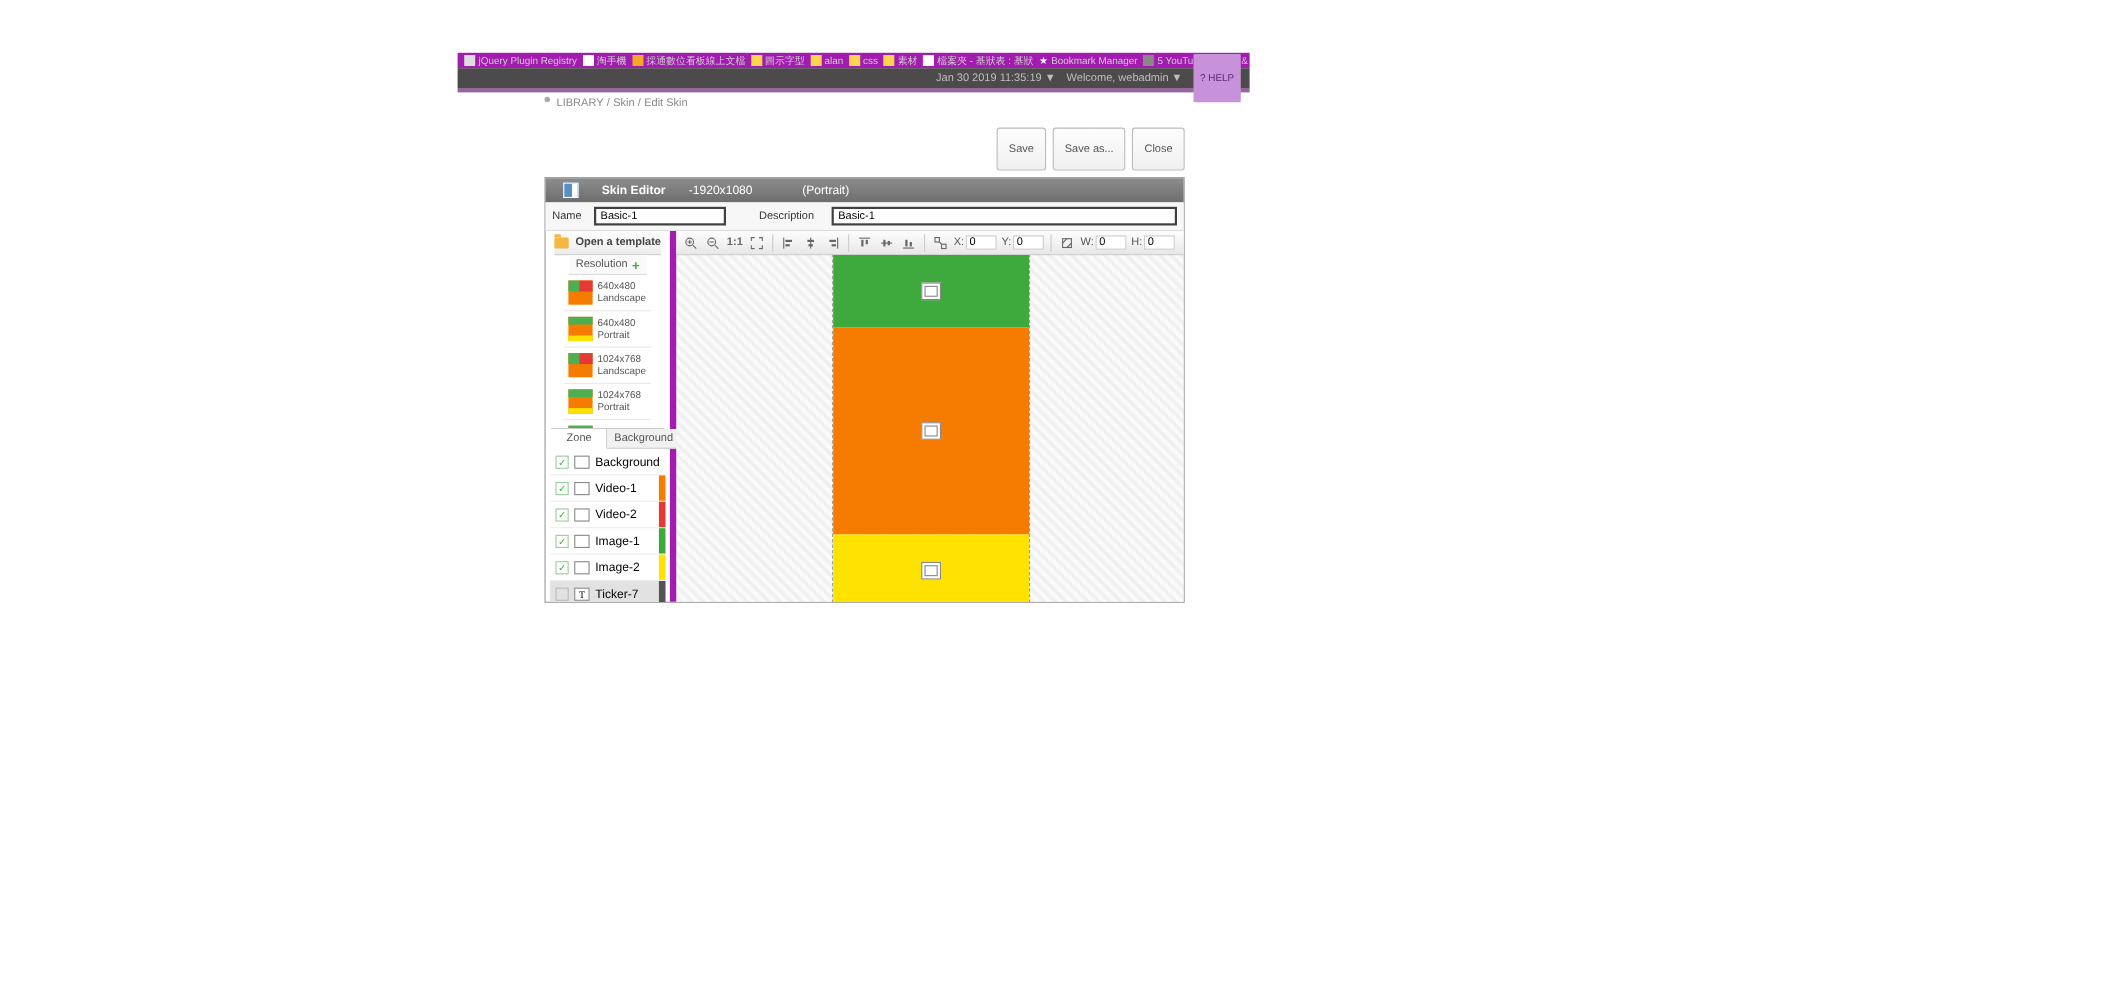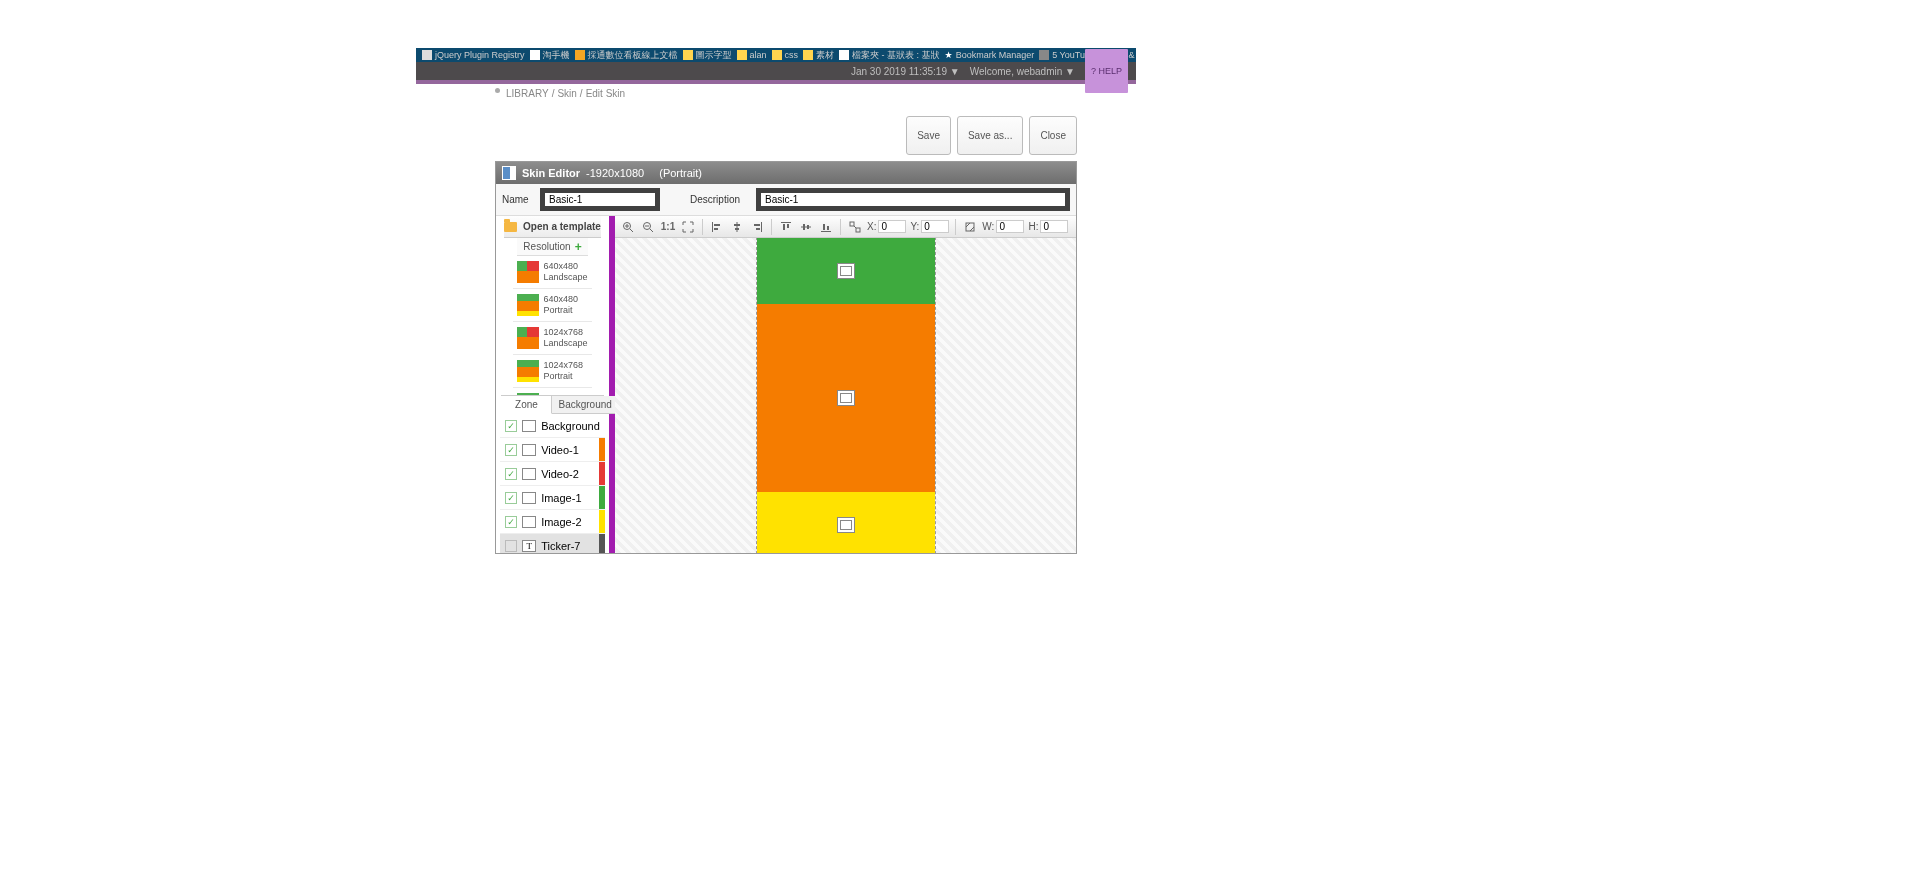--- a/index.html
+++ b/index.html
@@ -1,37 +1,37 @@
 <!DOCTYPE html>
 <html><head>
 <meta charset="utf-8">
 <style>
   * { box-sizing: border-box; margin: 0; padding: 0; }
   body { font-family: Arial, sans-serif; font-size: 11px; background: #fff; width: 1920px; height: 894px; overflow: hidden; }
   .app-wrap { position: absolute; left: 416px; top: 48px; width: 720px; }
-  .bookmark-bar { height: 14px; background: #0c4a6e; display: flex; align-items: center; color: #ccc; font-size: 9px; gap: 5px; padding: 0 6px; white-space: nowrap; overflow: hidden; }
+  .bookmark-bar { height: 14px; background: #a21caf; display: flex; align-items: center; color: #ccc; font-size: 9px; gap: 5px; padding: 0 6px; white-space: nowrap; overflow: hidden; }
   .bm { display: flex; align-items: center; gap: 3px; }
   .bm-ic { width: 10px; height: 10px; background: #eee; display: inline-block; }
   .topbar { height: 18px; background: #4d4a4c; display: flex; align-items: center; justify-content: flex-end; color: #bfbfbf; font-size: 10px; padding: 0 8px; gap: 10px; }
   .help-badge { background: #c792da; color: #5a2e6e; padding: 17px 6px; font-size: 9px; border-radius: 1px; }
   .purple-strip { height: 4px; background: #94679c; }
   .content { position: absolute; left: 495px; top: 88px; width: 582px; }
   .crumb { height: 18px; display: flex; color: #888; font-size: 10px; gap: 3px; }
   .crumb .dot { width: 5px; height: 5px; border-radius: 50%; background: #aaa; display: inline-block; margin-right: 3px; }
   .crumb a { color: #888; text-decoration: none; }
   .action-row { display: flex; justify-content: flex-end; gap: 6px; padding: 10px 0 6px; }
   .btn { background: linear-gradient(#fdfdfd,#f0f0f0); border: 1px solid #bbb; border-radius: 3px; padding: 13px 10px; font-size: 10px; color: #555; cursor: pointer; }
   .editor { border: 1px solid #999; background: #fff; }
-  .ed-title { background: linear-gradient(#8d8d8d,#6d6d6d); color: #fff; display: flex; align-items: center; gap: 6px; padding: 4px 6px; font-size: 11px; }
+  .ed-title { background: linear-gradient(#8d8d8d,#6d6d6d); color: #fff; display: flex; align-items: center; gap: 21px; padding: 4px 16px; font-size: 11px; }
   .ed-title .ic { width: 14px; height: 14px; background: #5a8ec7; border: 1px solid #fff; display: inline-block; position: relative; }
   .ed-title .ic::after { content:""; position:absolute; left:60%; top:0; bottom:0; width:40%; background:#fff; }
   .namerow { display: flex; align-items: center; padding: 4px 6px; gap: 6px; border-bottom: 1px solid #ddd; background: #f7f7f7; font-size: 10px; color: #333; }
   .namerow label { width: 32px; }
   .namerow .descl { width: 60px; }
-  .namerow input { border: 5px solid #404040; padding: 1px 4px; font-size: 10px; }
+  .namerow input { border: 2px solid #404040; padding: 1px 4px; font-size: 10px; }
   .namerow #nameIn { width: 120px; }
   .namerow .spacer { flex: 0 0 18px; }
   .namerow #descIn { flex: 1; }
   .body { display: flex; height: 337px; }
   .left { width: 119px; border-right: 6px solid #a21caf; display: flex; flex-direction: column; align-items: center; }
   .open-tpl { background: linear-gradient(#fefefe,#ececec); border-bottom: 1px solid #ccc; display: flex; align-items: center; justify-content: center; gap: 6px; font-size: 10px; font-weight: bold; color: #444; height: 22px; cursor: pointer; }
   .folder-ic { width: 13px; height: 10px; background: #f5b742; border-radius: 1px; position: relative; display: inline-block; }
   .folder-ic::before { content:""; position:absolute; top:-3px; left:0; width:6px; height:3px; background:#f5b742; border-radius:1px 1px 0 0; }
   .res-hdr { display: flex; align-items: center; padding: 3px 6px; font-size: 10px; color: #555; border-bottom: 1px solid #ddd; background: #fafafa; }
   .plus { color: #3eaa3e; font-weight: bold; margin-left: 4px; font-size: 12px; line-height: 10px; }

